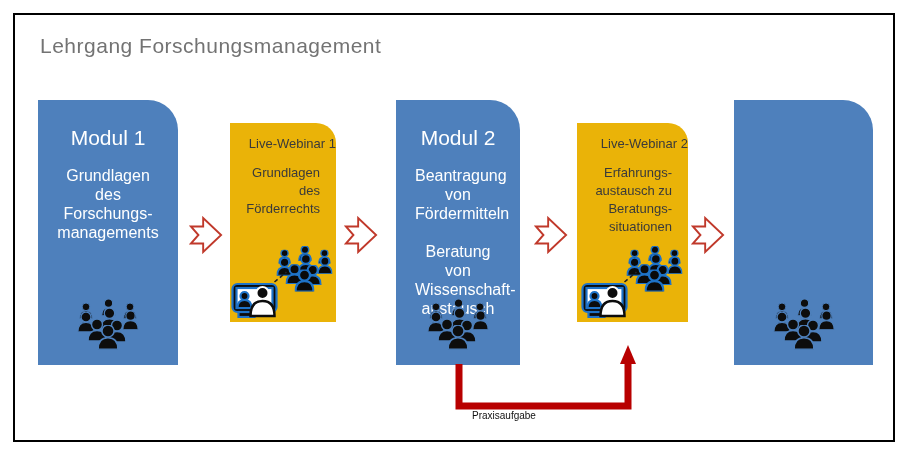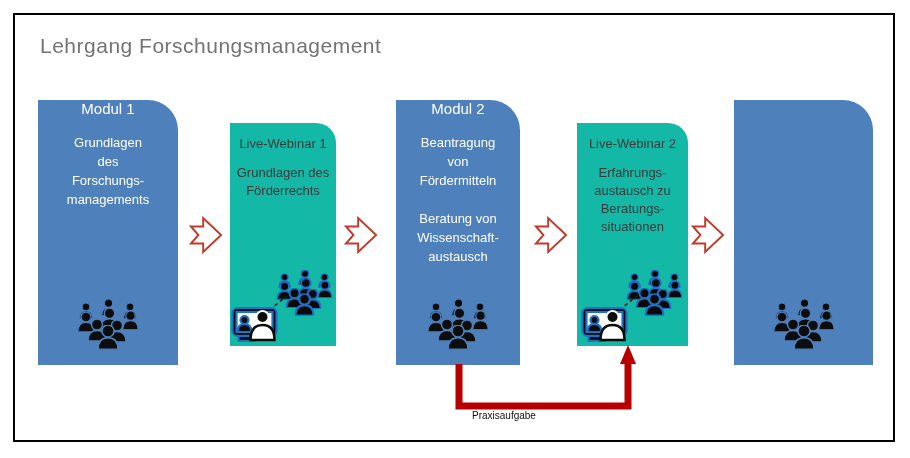--- a/index.html
+++ b/index.html
@@ -17,29 +17,29 @@
   }
   .box{position:absolute;text-align:center;box-sizing:border-box;}
   .module{
     top:100px;width:140px;height:265px;background:#4E80BC;
     border-radius:0 30px 0 0;color:#fff;
   }
   #m1{left:38px}
   #m2{left:396px;width:124px}
   #m3{left:734px;width:139px}
   .webinar{
-    top:123px;height:223px;background:#14b8a6;
-    border-radius:0 20px 0 0;color:#3A3A3A;
+    top:123px;height:199px;background:#eab308;
+    border-radius:0 20px 0 0;color:#3A3A3A;text-align:right;
   }
   #w1{left:230px;width:106px}
   #w2{left:577px;width:111px}
-  .module-title{font-size:15px;}
-  .module-body{margin-top:16px;font-size:13px;line-height:19px;white-space:pre-line;padding:0 19px;}
+  .module-title{margin-top:26px;font-size:21px;}
+  .module-body{margin-top:16px;font-size:16px;line-height:19px;white-space:pre-line;padding:0 19px;}
   .webinar-title{margin-top:13px;font-size:13px;}
-  .webinar-body{margin-top:13px;font-size:13px;line-height:18px;white-space:pre-line;padding:0 4px;}
+  .webinar-body{margin-top:13px;font-size:13px;line-height:18px;white-space:pre-line;padding:0 16px;}
   .crowd-icon{position:absolute;bottom:12px;left:50%;transform:translateX(-50%);width:64px;height:54px;}
   .crowd-black use{fill:#0D0D0D;stroke:#4E80BC;stroke-width:1.4;}
   .crowd-blue use{fill:#0A0A0A;stroke:#1E73C8;stroke-width:2.2;}
   .webinar-icon{position:absolute;bottom:4px;left:50%;transform:translateX(-50%);width:105px;height:72px;}
   .flow-arrow{position:absolute;top:216px;width:34px;height:38px;}
   #arrow1{left:189px}
   #arrow2{left:344px}
   #arrow3{left:534px}
   #arrow4{left:691px}
   .overlay{position:absolute;left:0;top:0;width:910px;height:458px;pointer-events:none;}

